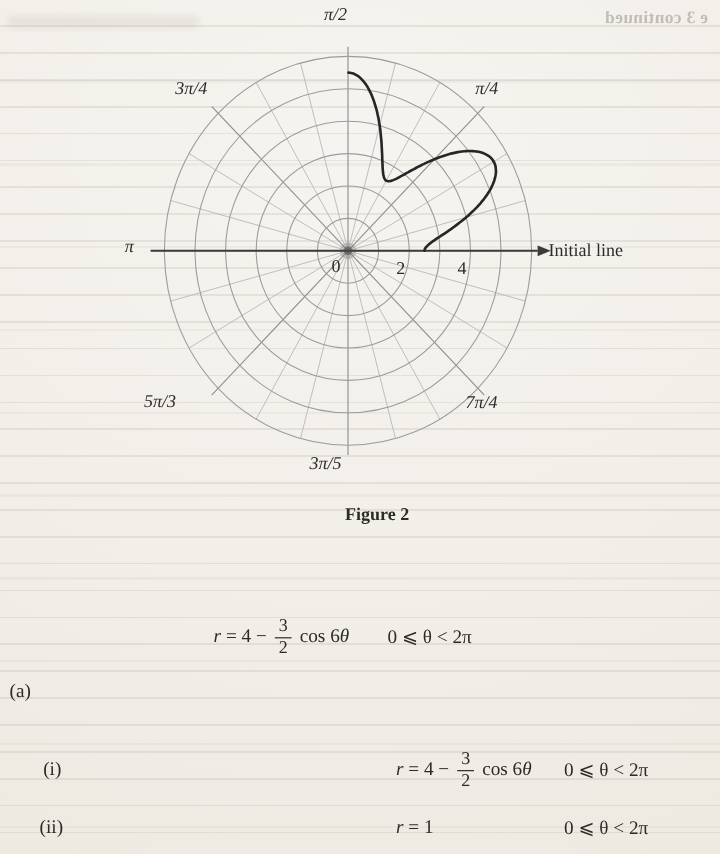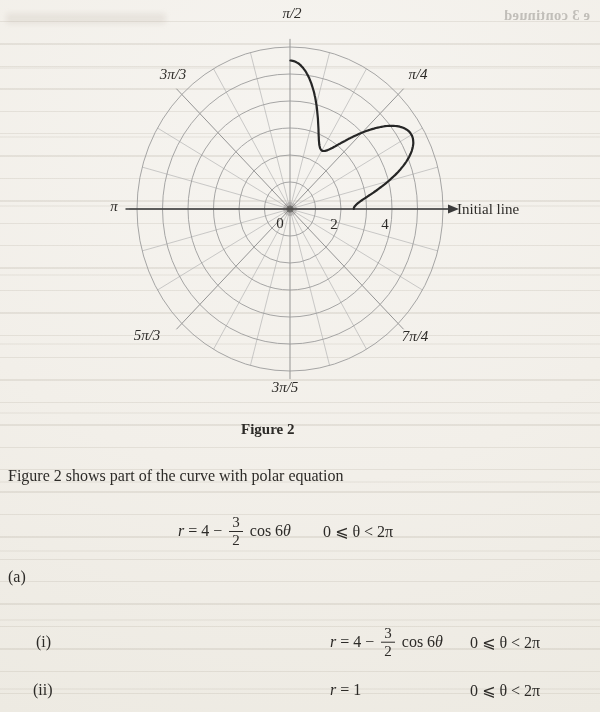--- a/index.html
+++ b/index.html
@@ -23,24 +23,24 @@
     font-weight:bold;font-size:14.5px;letter-spacing:.3px;
     color:rgba(118,116,110,.40);filter:blur(.4px);
     white-space:pre;
   }
   .bleed-l{
     position:absolute;top:13px;left:6px;width:160px;height:11px;
     background:rgba(160,152,138,.14);filter:blur(2.5px);border-radius:4px;
   }
   
   #polar-fig{position:absolute;left:0;top:0}
-  .glabel{position:absolute;font-size:15px;font-style:italic;text-align:center;white-space:nowrap}
+  .glabel{position:absolute;font-size:15px;font-style:italic;text-align:left;white-space:nowrap}
   .glabel.upright{font-style:normal}
   .rlabel{position:absolute;font-size:15px;text-align:center;white-space:nowrap}
-  .caption{position:absolute;left:241px;top:421px;width:100px;text-align:left;
+  .caption{position:absolute;left:241px;top:421px;width:100px;text-align:right;
     font-weight:bold;font-size:15px}
   
   .line{position:absolute;font-size:16px;white-space:pre}
   .intro{left:8px;top:467px}
   .eqrow{position:absolute;left:178px;top:503px;height:56px;display:flex;align-items:center;font-size:16px}
   .eq{display:inline-flex;align-items:center;white-space:pre}
   .eq .v{font-style:italic}
   .frac{display:inline-flex;flex-direction:column;align-items:center;
     font-size:15px;line-height:1.12;margin:0 3px;vertical-align:middle}
   .frac .den{border-top:1.3px solid #2d2b28;padding:0 3px}
@@ -107,34 +107,33 @@
       </g>
       <line x1="125.5" y1="209" x2="448" y2="209" stroke="#3b3b3b" stroke-width="1.6"></line>
       <polygon points="448,204.5 459,209 448,213.5" fill="#3b3b3b"></polygon>
       <circle cx="290" cy="209" r="7" fill="rgba(70,68,64,.18)"></circle>
       <circle cx="290" cy="209" r="3.6" fill="rgba(70,68,64,.55)"></circle>
       <polyline points="353.8,209.0 353.8,208.5 353.9,207.9 354.1,207.4 354.4,206.8 354.8,206.3 355.3,205.7 355.8,205.1 356.4,204.5 357.1,203.9 357.9,203.2 358.7,202.6 359.6,201.9 360.6,201.2 361.6,200.5 362.7,199.7 363.9,198.9 365.1,198.1 366.4,197.3 367.7,196.4 369.0,195.5 370.4,194.6 371.9,193.6 373.4,192.6 374.9,191.5 376.4,190.5 377.9,189.4 379.5,188.2 381.1,187.0 382.6,185.8 384.2,184.6 385.8,183.3 387.4,182.0 389.0,180.7 390.5,179.3 392.0,177.9 393.5,176.5 395.0,175.1 396.5,173.6 397.9,172.2 399.2,170.7 400.6,169.2 401.8,167.6 403.1,166.1 404.2,164.6 405.4,163.0 406.4,161.5 407.4,159.9 408.3,158.4 409.2,156.8 409.9,155.3 410.6,153.8 411.2,152.3 411.8,150.8 412.2,149.3 412.6,147.9 412.9,146.4 413.1,145.1 413.3,143.7 413.3,142.4 413.2,141.1 413.1,139.8 412.9,138.6 412.6,137.4 412.2,136.3 411.7,135.2 411.1,134.2 410.5,133.2 409.8,132.3 408.9,131.4 408.1,130.6 407.1,129.9 406.0,129.2 404.9,128.6 403.7,128.0 402.5,127.5 401.2,127.1 399.8,126.7 398.4,126.4 396.9,126.2 395.3,126.0 393.7,125.9 392.1,125.8 390.4,125.8 388.7,125.9 386.9,126.0 385.1,126.2 383.3,126.5 381.4,126.8 379.6,127.2 377.7,127.6 375.8,128.0 373.9,128.6 372.0,129.1 370.1,129.7 368.1,130.4 366.2,131.0 364.3,131.8 362.5,132.5 360.6,133.3 358.7,134.1 356.9,134.9 355.1,135.7 353.3,136.6 351.6,137.4 349.9,138.3 348.2,139.1 346.6,140.0 345.0,140.9 343.4,141.7 341.9,142.5 340.4,143.4 339.0,144.1 337.6,144.9 336.3,145.7 335.0,146.4 333.8,147.0 332.7,147.7 331.6,148.2 330.5,148.8 329.5,149.3 328.5,149.7 327.6,150.1 326.8,150.4 326.0,150.7 325.3,150.8 324.6,151.0 323.9,151.0 323.3,151.0 322.8,150.9 322.3,150.8 321.8,150.5 321.4,150.2 321.0,149.8 320.7,149.3 320.4,148.8 320.1,148.1 319.9,147.4 319.7,146.6 319.5,145.8 319.3,144.8 319.2,143.8 319.1,142.7 319.0,141.5 318.9,140.3 318.8,138.9 318.8,137.5 318.7,136.1 318.6,134.5 318.6,133.0 318.5,131.3 318.5,129.6 318.4,127.8 318.3,126.0 318.2,124.2 318.1,122.3 318.0,120.3 317.9,118.3 317.7,116.3 317.5,114.3 317.3,112.3 317.1,110.2 316.9,108.1 316.6,106.0 316.3,103.9 315.9,101.8 315.6,99.7 315.2,97.6 314.7,95.5 314.3,93.5 313.8,91.5 313.2,89.5 312.6,87.5 312.0,85.6 311.4,83.7 310.7,81.8 310.0,80.1 309.3,78.3 308.5,76.7 307.7,75.1 306.8,73.5 306.0,72.0 305.1,70.6 304.1,69.3 303.2,68.1 302.2,67.0 301.2,65.9 300.2,64.9 299.2,64.0 298.1,63.2 297.0,62.6 295.9,62.0 294.9,61.5 293.7,61.1 292.6,60.8 291.5,60.6 290.4,60.5" fill="none" stroke="#262626" stroke-width="2.2" stroke-linecap="round" stroke-linejoin="round"></polyline>
     </svg>
 
   <span class="glabel" style="left:270px;top:5px;width:44px">π/2</span>
   <span class="glabel" style="left:396px;top:66px;width:44px">π/4</span>
-  <span class="glabel" style="left:146px;top:66px;width:54px">3π/3</span>
+  <span class="glabel" style="left:146px;top:66px;width:54px">3π/4</span>
   <span class="glabel" style="left:104px;top:198px;width:20px">π</span>
   <span class="glabel" style="left:120px;top:327px;width:54px">5π/3</span>
   <span class="glabel" style="left:258px;top:379px;width:54px">3π/5</span>
   <span class="glabel" style="left:388px;top:328px;width:54px">7π/4</span>
   <span class="glabel upright" style="left:457px;top:201px;text-align:right">Initial line</span>
 
   <span class="rlabel" style="left:272px;top:215px;width:16px">0</span>
   <span class="rlabel" style="left:326px;top:216px;width:16px">2</span>
   <span class="rlabel" style="left:377px;top:216px;width:16px">4</span>
 
   <div class="caption">Figure 2</div>
 
-  <div class="line intro">Figure 2 shows part of the curve with polar equation</div>
 
   <div class="eqrow">
     <span class="eq">
       <span class="v">r</span><span style="white-space:pre"> = 4 − </span><span class="frac"><span class="num">3</span><span class="den">2</span></span><span style="white-space:pre"> cos 6</span><span class="v">θ</span>
     </span>
     <span class="domain">0 ⩽ θ &lt; 2π</span>
   </div>
 
   <div class="line rowa-label">(a)</div>
 

